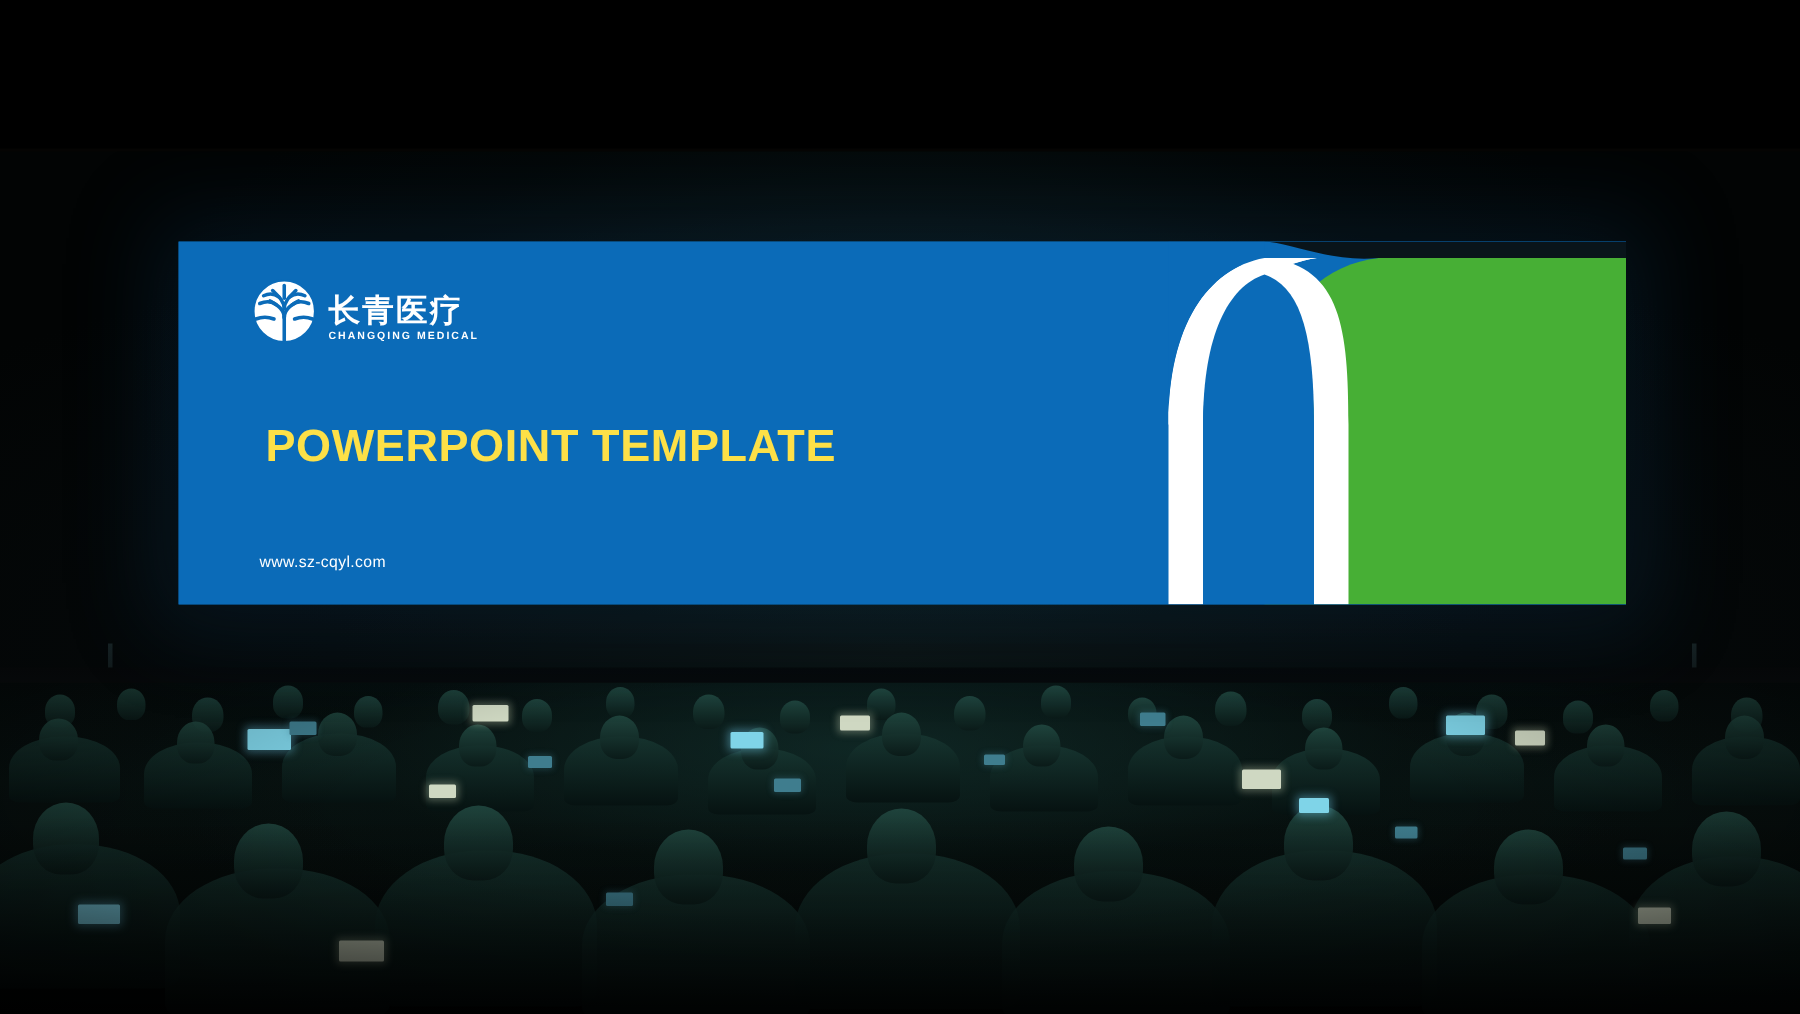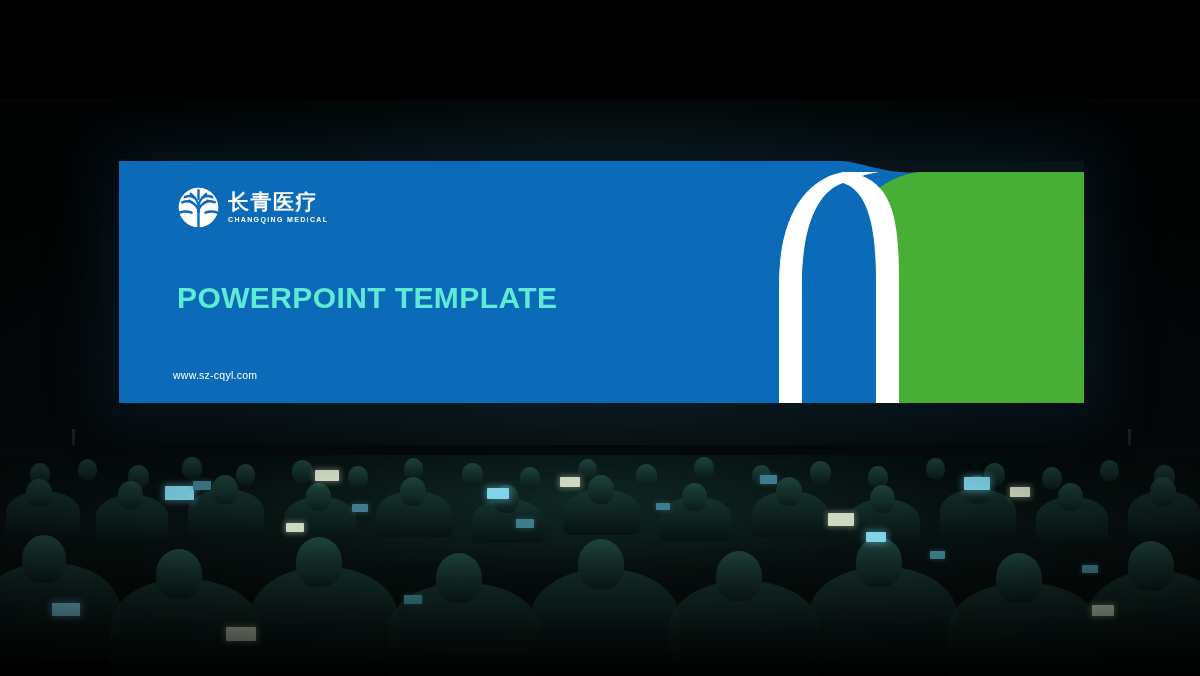--- a/index.html
+++ b/index.html
@@ -134,22 +134,22 @@
 
   .slide-blue {
     position: absolute; left: 0; top: 0; width: 100%; height: 100%;
     background: #0b6bb8;
   }
 
   .arch-svg { position: absolute; left: 0; top: 0; width: 100%; height: 100%; display: block; }
 
   
   .logo-block {
-    position: absolute; left: 58px; top: 25px;
-    display: flex; align-items: center; gap: 8px;
+    position: absolute; left: 49px; top: 25px;
+    display: flex; align-items: flex-end; gap: 8px;
     z-index: 5;
   }
   .logo-mark { width: 43px; height: 43px; display: block; flex: 0 0 auto; }
   .logo-text { display: flex; flex-direction: column; justify-content: center; }
   .logo-cn {
     color: #ffffff;
     font-size: 21px;
     font-weight: 700;
     letter-spacing: 1.5px;
     line-height: 1.05;
@@ -161,21 +161,21 @@
     font-size: 7px;
     font-weight: 700;
     letter-spacing: 1.35px;
     line-height: 1.3;
     margin-top: 2px;
     white-space: nowrap;
   }
 
   .slide-title {
     position: absolute; left: 58px; top: 120px;
-    color: #5eead4;
+    color: #fde047;
     font-size: 30px;
     font-weight: 700;
     letter-spacing: 0.4px;
     white-space: nowrap;
     z-index: 5;
   }
 
   .slide-url {
     position: absolute; left: 54px; top: 208px;
     color: #ffffff;

